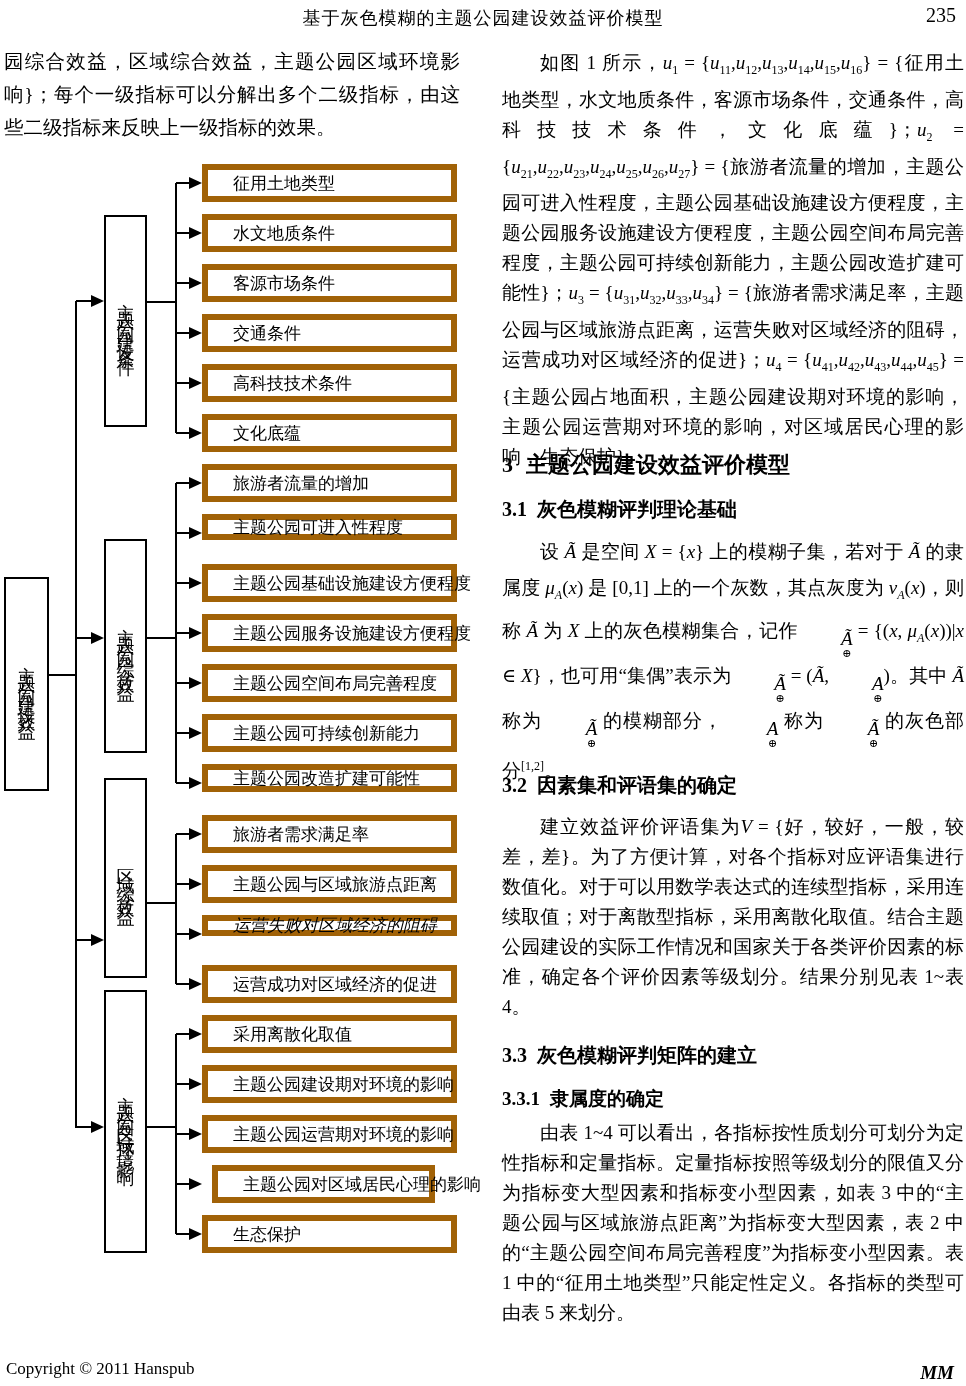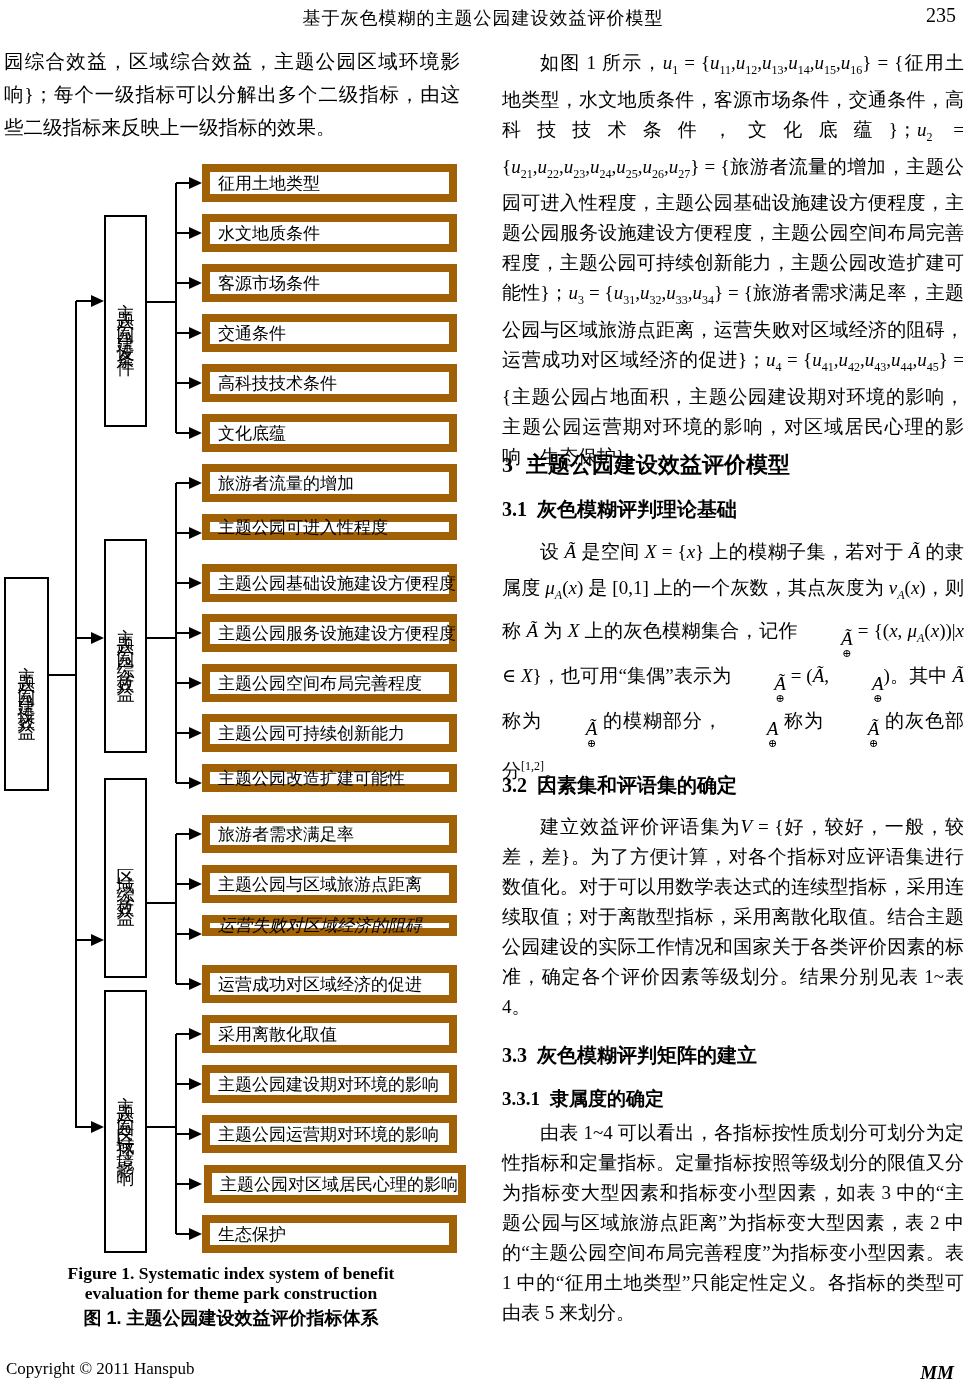--- a/index.html
+++ b/index.html
@@ -41,22 +41,22 @@
   .journal-mark{right:12px;top:1362px;font-size:19px;font-weight:bold;font-style:italic;}
 
   
   .ln{position:absolute;background:#000;}
   .arr{position:absolute;width:0;height:0;border-top:6px solid transparent;
        border-bottom:6px solid transparent;border-left:13px solid #000;}
   .gbox{position:absolute;border:2px solid #000;box-sizing:border-box;background:#fff;
         writing-mode:vertical-rl;text-orientation:upright;
         display:flex;align-items:center;justify-content:center;
         font-size:18px;letter-spacing:8px;}
-  .cbox{position:absolute;border:8px solid #a16207;box-sizing:border-box;background:#fff;
-        display:flex;align-items:center;padding-left:8px;font-size:17px;white-space:nowrap;}
+  .cbox{position:absolute;border:6px solid #a16207;box-sizing:border-box;background:#fff;
+        display:flex;align-items:center;padding-left:25px;font-size:17px;white-space:nowrap;}
 </style>
 </head>
 <body>
 
 <div class="page">
 
   <div class="abs header-title">基于灰色模糊的主题公园建设效益评价模型</div>
   <div class="abs page-num">235</div>
 
   <div class="abs lpara">园综合效益，区域综合效益，主题公园区域环境影响}；每个一级指标可以分解出多个二级指标，由这些二级指标来反映上一级指标的效果。</div>
@@ -140,30 +140,26 @@
       <div class="arr" style="left: 189px; top: 1028px;"></div>
       <div class="cbox" style="left: 202px; top: 1015px; width: 255px; height: 38px;">采用离散化取值</div>
       <div class="ln" style="left: 176px; top: 1083px; width: 13px; height: 2px;"></div>
       <div class="arr" style="left: 189px; top: 1078px;"></div>
       <div class="cbox" style="left: 202px; top: 1065px; width: 255px; height: 38px;">主题公园建设期对环境的影响</div>
       <div class="ln" style="left: 176px; top: 1133px; width: 13px; height: 2px;"></div>
       <div class="arr" style="left: 189px; top: 1128px;"></div>
       <div class="cbox" style="left: 202px; top: 1115px; width: 255px; height: 38px;">主题公园运营期对环境的影响</div>
       <div class="ln" style="left: 176px; top: 1183px; width: 13px; height: 2px;"></div>
       <div class="arr" style="left: 189px; top: 1178px;"></div>
-      <div class="cbox" style="left: 204px; top: 1165px; width: 262px; height: 38px;">主题公园对区域居民心理的影响</div>
+      <div class="cbox" style="left: 212px; top: 1165px; width: 223px; height: 38px;">主题公园对区域居民心理的影响</div>
       <div class="ln" style="left: 176px; top: 1233px; width: 13px; height: 2px;"></div>
       <div class="arr" style="left: 189px; top: 1228px;"></div>
       <div class="cbox" style="left: 202px; top: 1215px; width: 255px; height: 38px;">生态保护</div>
     </div>
 
-  <div class="abs caption">
-    <div class="cap-en" style="padding:0 28px;">Figure 1. Systematic index system of benefit evaluation for theme park construction</div>
-    <div class="cap-cn">图 1.  主题公园建设效益评价指标体系</div>
-  </div>
 
   <div class="abs rblk para indent" style="top:48px;">如图 1 所示，<i>u</i><sub>1</sub> = {<i>u</i><sub>11</sub>,<i>u</i><sub>12</sub>,<i>u</i><sub>13</sub>,<i>u</i><sub>14</sub>,<i>u</i><sub>15</sub>,<i>u</i><sub>16</sub>} = {征用土地类型，水文地质条件，客源市场条件，交通条件，高科技技术条件，文化底蕴}；<i>u</i><sub>2</sub> = {<i>u</i><sub>21</sub>,<i>u</i><sub>22</sub>,<i>u</i><sub>23</sub>,<i>u</i><sub>24</sub>,<i>u</i><sub>25</sub>,<i>u</i><sub>26</sub>,<i>u</i><sub>27</sub>} = {旅游者流量的增加，主题公园可进入性程度，主题公园基础设施建设方便程度，主题公园服务设施建设方便程度，主题公园空间布局完善程度，主题公园可持续创新能力，主题公园改造扩建可能性}；<i>u</i><sub>3</sub> = {<i>u</i><sub>31</sub>,<i>u</i><sub>32</sub>,<i>u</i><sub>33</sub>,<i>u</i><sub>34</sub>} = {旅游者需求满足率，主题公园与区域旅游点距离，运营失败对区域经济的阻碍，运营成功对区域经济的促进}；<i>u</i><sub>4</sub> = {<i>u</i><sub>41</sub>,<i>u</i><sub>42</sub>,<i>u</i><sub>43</sub>,<i>u</i><sub>44</sub>,<i>u</i><sub>45</sub>} = {主题公园占地面积，主题公园建设期对环境的影响，主题公园运营期对环境的影响，对区域居民心理的影响，生态保护}。</div>
 
   <div class="abs rblk h-big" style="top:450px;">
     <span class="hnum">3</span><span>主题公园建设效益评价模型</span>
   </div>
 
   <div class="abs rblk h-mid" style="top:496px;">
     <span class="hnum">3.1</span><span>灰色模糊评判理论基础</span>
   </div>

